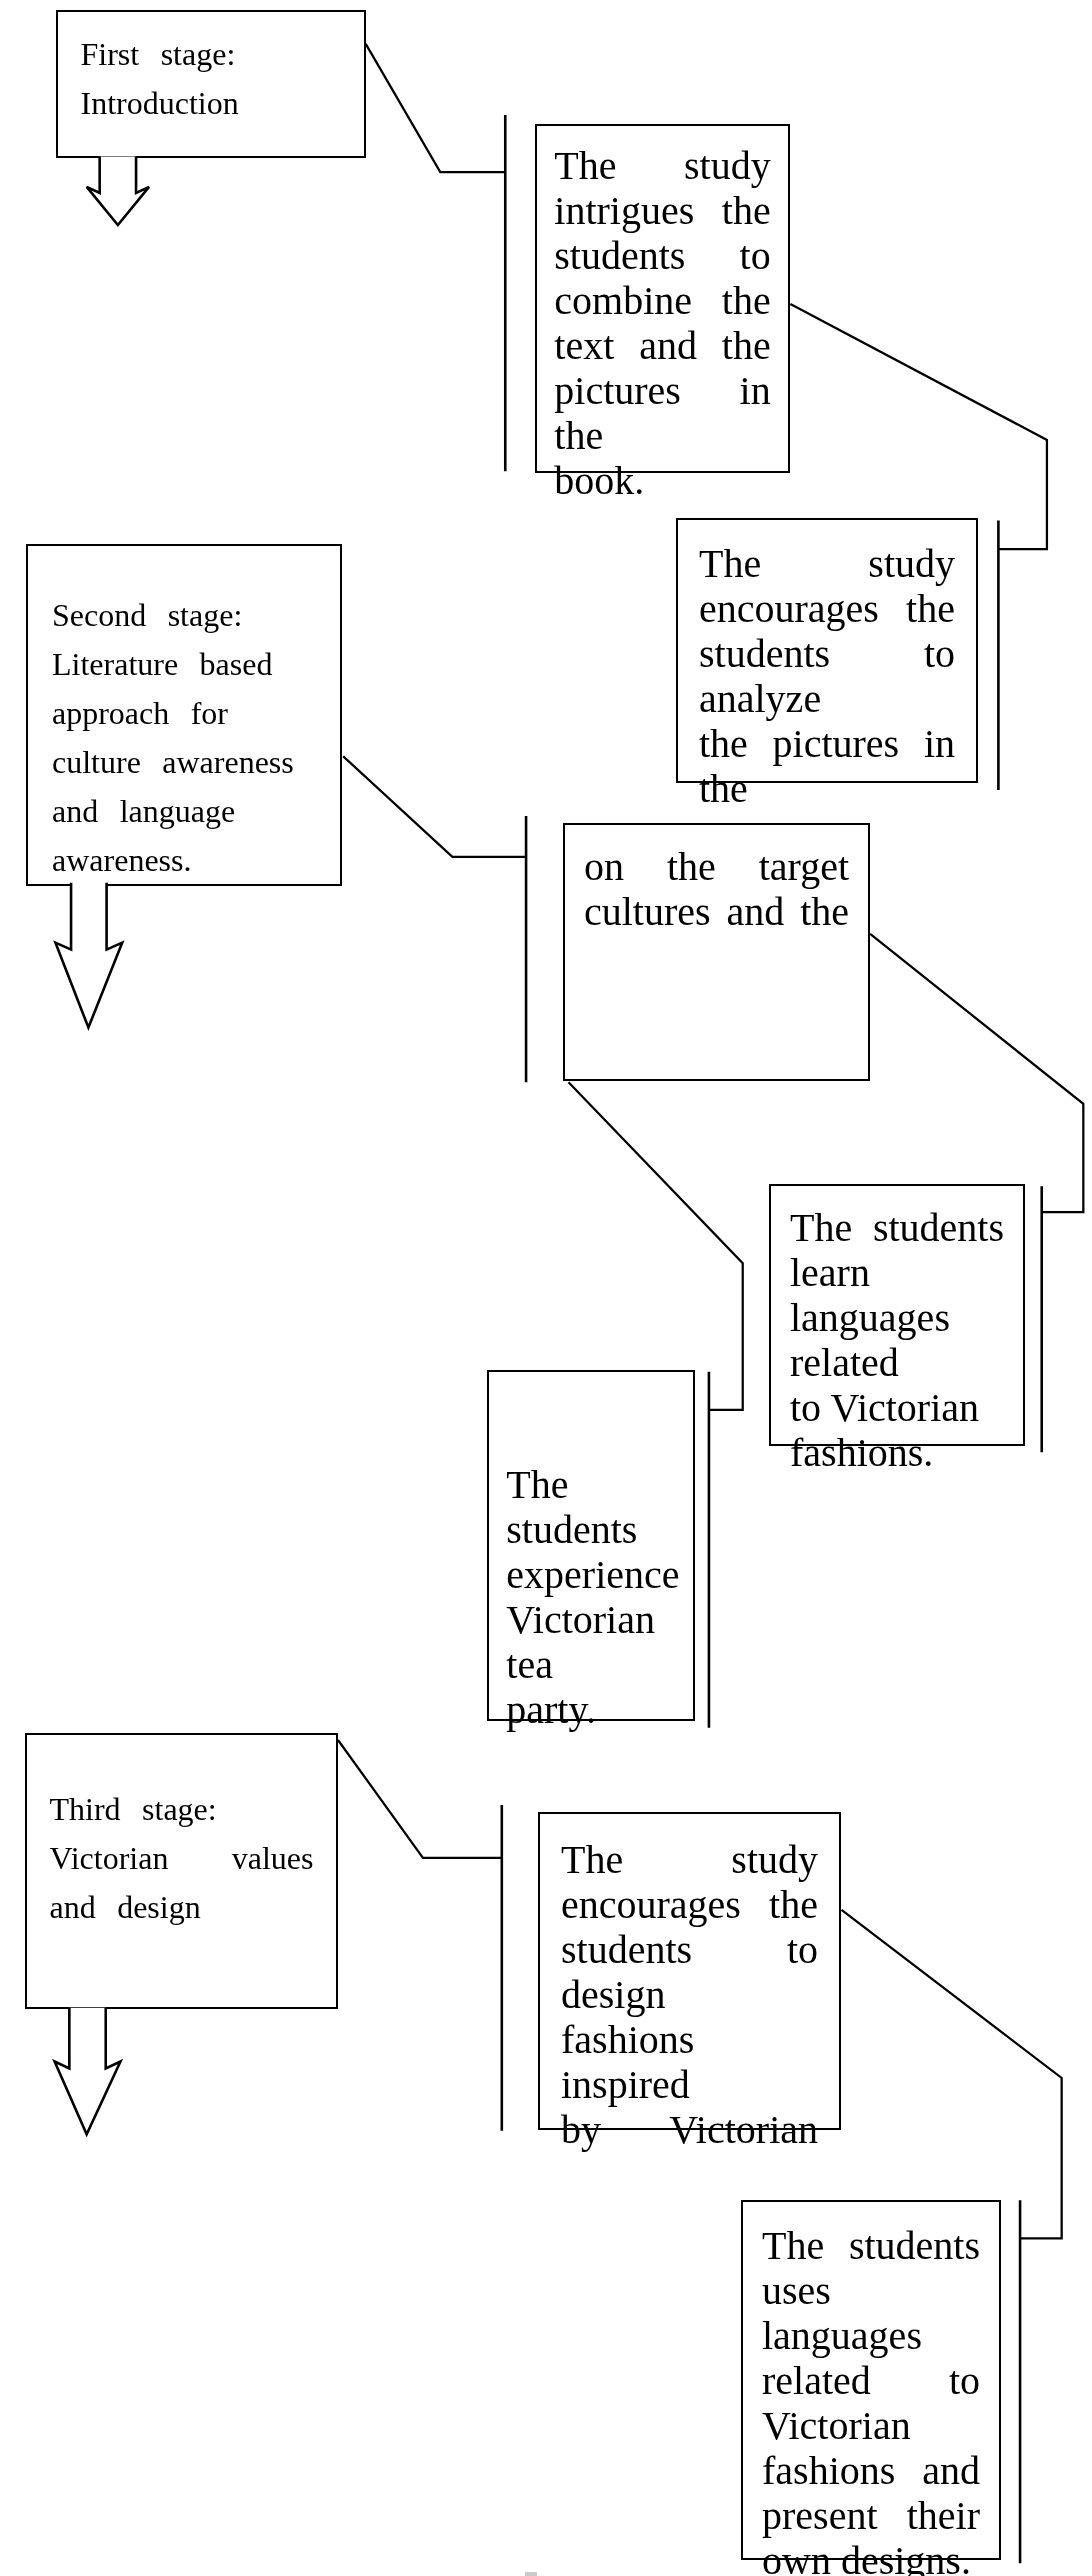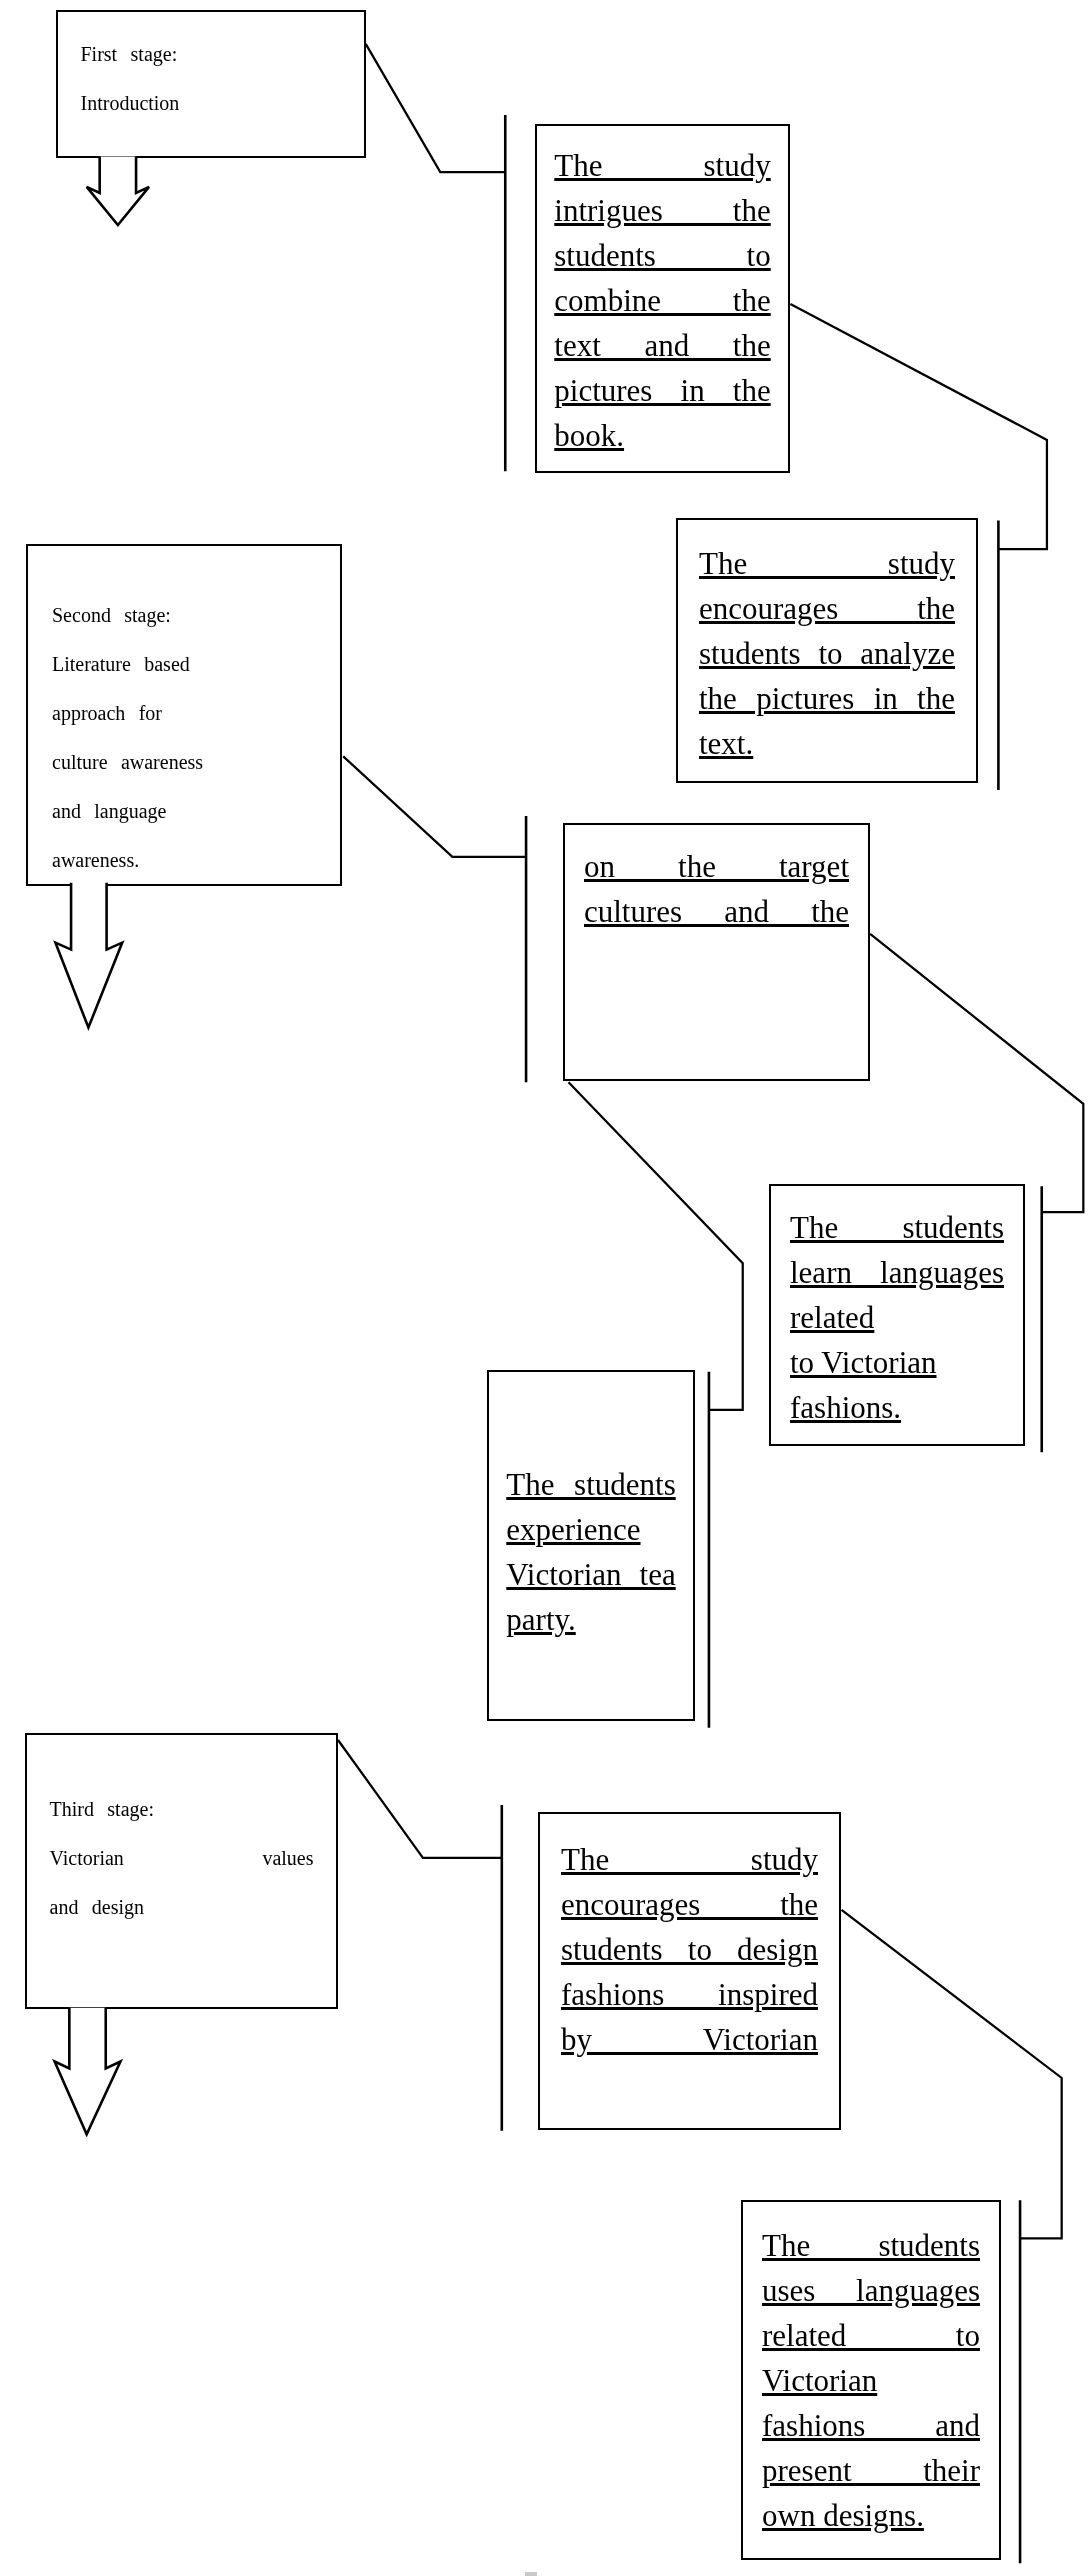--- a/index.html
+++ b/index.html
@@ -1,21 +1,21 @@
 <!DOCTYPE html>
 <html style="font-size:14px"><head>
 <meta charset="utf-8">
 <style>
   html,body{margin:0;padding:0;background:#ffffff;}
   .canvas{position:relative;width:1092px;height:2576px;background:#ffffff;overflow:hidden;
           font-family:"Liberation Serif","DejaVu Serif",serif;color:#000;}
   .overlay{position:absolute;left:0;top:0;z-index:5;pointer-events:none;}
   .box{position:absolute;box-sizing:border-box;border:2.6px solid #000;background:#fff;z-index:2;}
-  .callout{font-size:31px;line-height:45px;text-decoration:underline;}
-  .stage{font-size:20px;line-height:49px;word-spacing:0.42em;}
+  .callout{font-size:40px;line-height:45px;}
+  .stage{font-size:32px;line-height:49px;word-spacing:0.42em;}
   .ln{white-space:nowrap;}
   .ln.j{white-space:normal;text-align:justify;text-align-last:justify;}
   
   #stage1{left:56px;top:10.4px;width:310px;height:148px;padding:17.3px 22.5px;}
   #stage2{left:26px;top:544px;width:316px;height:342px;padding:45px 24px;}
   #stage3{left:25px;top:1733px;width:313px;height:276px;padding:50px 22.5px;}
   #c-intrigues{left:535px;top:124px;width:255px;height:349px;padding:17.3px 17.3px;}
   #c-analyze{left:676px;top:518px;width:302px;height:265px;padding:21px 21px;}
   #c-focuses{left:563px;top:823px;width:307px;height:258px;padding:19px 19px;}
   #c-learn{left:769px;top:1184px;width:256px;height:262px;padding:19px 19px;}

